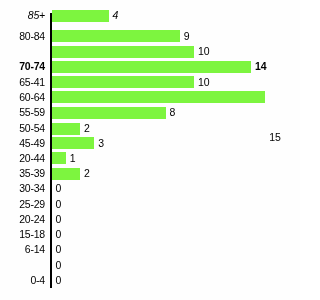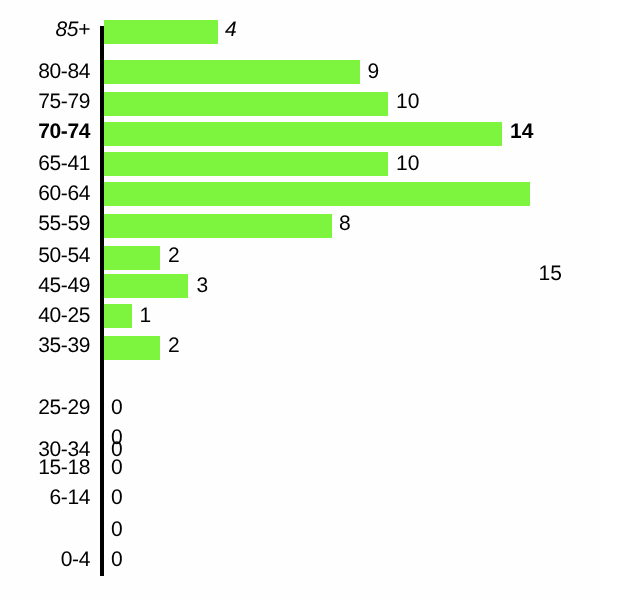--- a/index.html
+++ b/index.html
@@ -90,21 +90,20 @@
           <div class="bar-value" style="left: 112.5px;">4</div>
         </div>
         <div class="bar-row" style="top: 28.75px;">
           <div class="cat-label">80-84</div>
           <div class="bar-track" style="width: 128.25px;">
             <div class="bar-fill" style="width: 128.25px;"></div>
           </div>
           <div class="bar-value" style="left: 183.75px;">9</div>
         </div>
         <div class="bar-row" style="top: 44px;">
-          <div class="cat-label">75-79</div>
           <div class="bar-track" style="width: 142.5px;">
             <div class="bar-fill" style="width: 142.5px;"></div>
           </div>
           <div class="bar-value" style="left: 198px;">10</div>
         </div>
         <div class="bar-row" style="top: 59.25px; font-weight: bold;">
           <div class="cat-label">70-74</div>
           <div class="bar-track" style="width: 199.5px;">
             <div class="bar-fill" style="width: 199.5px;"></div>
           </div>
@@ -139,44 +138,45 @@
           <div class="bar-value" style="left: 84px;">2</div>
         </div>
         <div class="bar-row" style="top: 135.5px;">
           <div class="cat-label">45-49</div>
           <div class="bar-track" style="width: 42.75px;">
             <div class="bar-fill" style="width: 42.75px;"></div>
           </div>
           <div class="bar-value" style="left: 98.25px;">3</div>
         </div>
         <div class="bar-row" style="top: 150.75px;">
-          <div class="cat-label">40-25</div>
+          <div class="cat-label">20-44</div>
           <div class="bar-track" style="width: 14.25px;">
             <div class="bar-fill" style="width: 14.25px;"></div>
           </div>
           <div class="bar-value" style="left: 69.75px;">1</div>
         </div>
         <div class="bar-row" style="top: 166px;">
           <div class="cat-label">35-39</div>
           <div class="bar-track" style="width: 28.5px;">
             <div class="bar-fill" style="width: 28.5px;"></div>
           </div>
           <div class="bar-value" style="left: 84px;">2</div>
         </div>
-        <div class="bar-row" style="top: 181.25px; margin-top: 37px;">
+        <div class="bar-row" style="top: 181.25px;">
           <div class="cat-label">30-34</div>
           <div class="bar-track" style="width: 0px;"></div>
           <div class="bar-value" style="left: 55.5px;">0</div>
         </div>
         <div class="bar-row" style="top: 196.5px;">
           <div class="cat-label">25-29</div>
           <div class="bar-track" style="width: 0px;"></div>
           <div class="bar-value" style="left: 55.5px;">0</div>
         </div>
         <div class="bar-row" style="top: 211.75px;">
+          <div class="cat-label">20-24</div>
           <div class="bar-track" style="width: 0px;"></div>
           <div class="bar-value" style="left: 55.5px;">0</div>
         </div>
         <div class="bar-row" style="top: 227px;">
           <div class="cat-label">15-18</div>
           <div class="bar-track" style="width: 0px;"></div>
           <div class="bar-value" style="left: 55.5px;">0</div>
         </div>
         <div class="bar-row" style="top: 242.25px;">
           <div class="cat-label">6-14</div>

